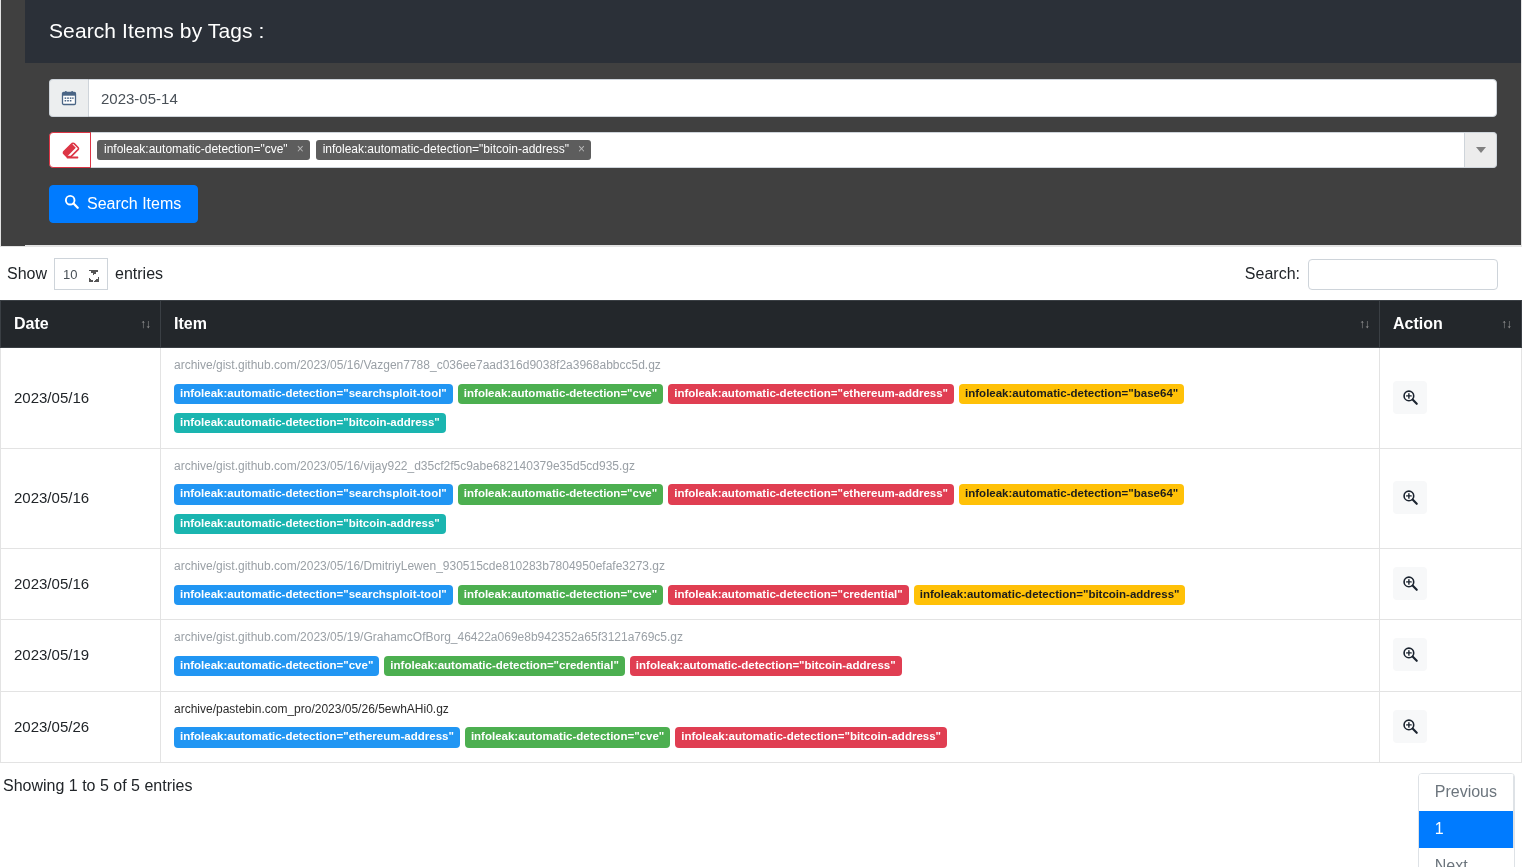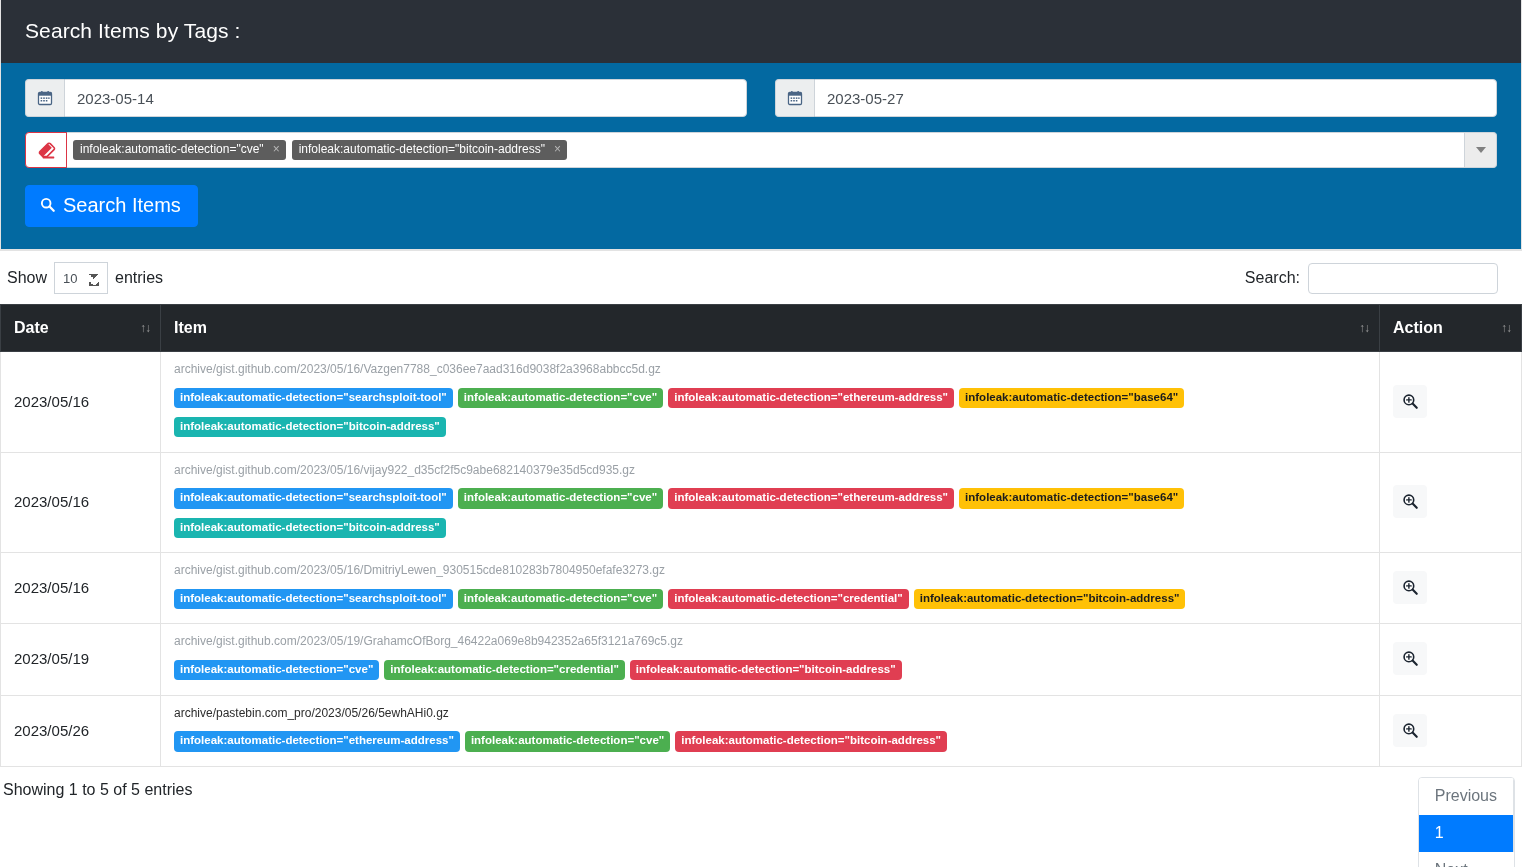--- a/index.html
+++ b/index.html
@@ -9,21 +9,22 @@
     font-family: "Liberation Sans", sans-serif;
     color: #212529;
   }
   body { width: 1522px; height: 867px; overflow: hidden; }
 
   
   .panel {
     width: 1522px;
     border: 1px solid #e3e3e3;
     border-top: none;
-    background: #0369a1;
+    background: #404040;
+    padding-left: 24px;
   }
   .panel-header {
     background: #2b3038;
     color: #ffffff;
     padding: 15px 24px 16px 24px;
     font-size: 21px;
     font-weight: 400;
     letter-spacing: .1px;
     height: 63px;
     display: flex;
@@ -125,21 +126,21 @@
     border-right: 5px solid transparent;
     border-top: 6px solid #808080;
   }
 
   
   .search-btn {
     margin-top: 17px;
     background: #007bff;
     border: 1px solid #007bff;
     color: #fff;
-    font-size: 20px;
+    font-size: 16px;
     border-radius: 4px;
     padding: 8px 16px 9px 14px;
     display: inline-flex;
     align-items: center;
     gap: 8px;
     cursor: pointer;
     font-family: "Liberation Sans", sans-serif;
   }
 
   
@@ -311,40 +312,20 @@
                 <rect x="11.2" y="7.4" width="1.4" height="1.5"></rect>
               <rect x="3.6" y="10" width="1.6" height="1.5"></rect>
                 <rect x="6.2" y="10" width="1.6" height="1.5"></rect>
               <rect x="8.8" y="10" width="1.6" height="1.5"></rect>
             </g>
           </svg>
         </span>
         <input class="date-input" type="text" value="2023-05-14" style="">
       </div>
 
-      <div class="date-group">
-        <span class="input-addon">
-          <svg width="16" height="16" viewBox="0 0 16 16" aria-hidden="true">
-            <rect x="1.5" y="2.5" width="13" height="12" rx="1.2" fill="#fff" stroke="#4a6585" stroke-width="1.3"></rect>
-            <rect x="1.5" y="2.5" width="13" height="3.2" fill="#4a6585"></rect>
-            <rect x="4" y="1" width="1.6" height="3" rx=".6" fill="#4a6585"></rect>
-            <rect x="10.4" y="1" width="1.6" height="3" rx=".6" fill="#4a6585"></rect>
-            <g fill="#4a6585">
-              <rect x="3.6" y="7.4" width="1.6" height="1.5"></rect>
-                <rect x="6.2" y="7.4" width="1.6" height="1.5"></rect>
-              <rect x="8.8" y="7.4" width="1.6" height="1.5"></rect>
-                <rect x="11.2" y="7.4" width="1.4" height="1.5"></rect>
-              <rect x="3.6" y="10" width="1.6" height="1.5"></rect>
-                <rect x="6.2" y="10" width="1.6" height="1.5"></rect>
-              <rect x="8.8" y="10" width="1.6" height="1.5"></rect>
-            </g>
-          </svg>
-        </span>
-        <input class="date-input" type="text" value="2023-05-27" style="">
-      </div>
     </div>
 
     
     <div class="tag-row">
       <button class="eraser-btn">
         <svg width="19" height="19" viewBox="0 0 20 20" aria-hidden="true">
           <path d="M11.6 2.6 3.1 11.1a1.6 1.6 0 0 0 0 2.3l3.1 3.1h4.3l7.4-7.4a1.6 1.6 0 0 0 0-2.3l-4-4a1.6 1.6 0 0 0-2.3 0z" fill="#ffffff" stroke="#dc3545" stroke-width="1.7" stroke-linejoin="round"></path>
           <path d="M11.6 2.6 3.1 11.1a1.6 1.6 0 0 0 0 2.3l3.1 3.1 9.4-9.4-3.7-3.7a1.1 1.1 0 0 0-.3-.8z" fill="#dc3545"></path>
           <rect x="6" y="16.4" width="12.2" height="1.9" rx=".6" fill="#dc3545"></rect>
         </svg>

